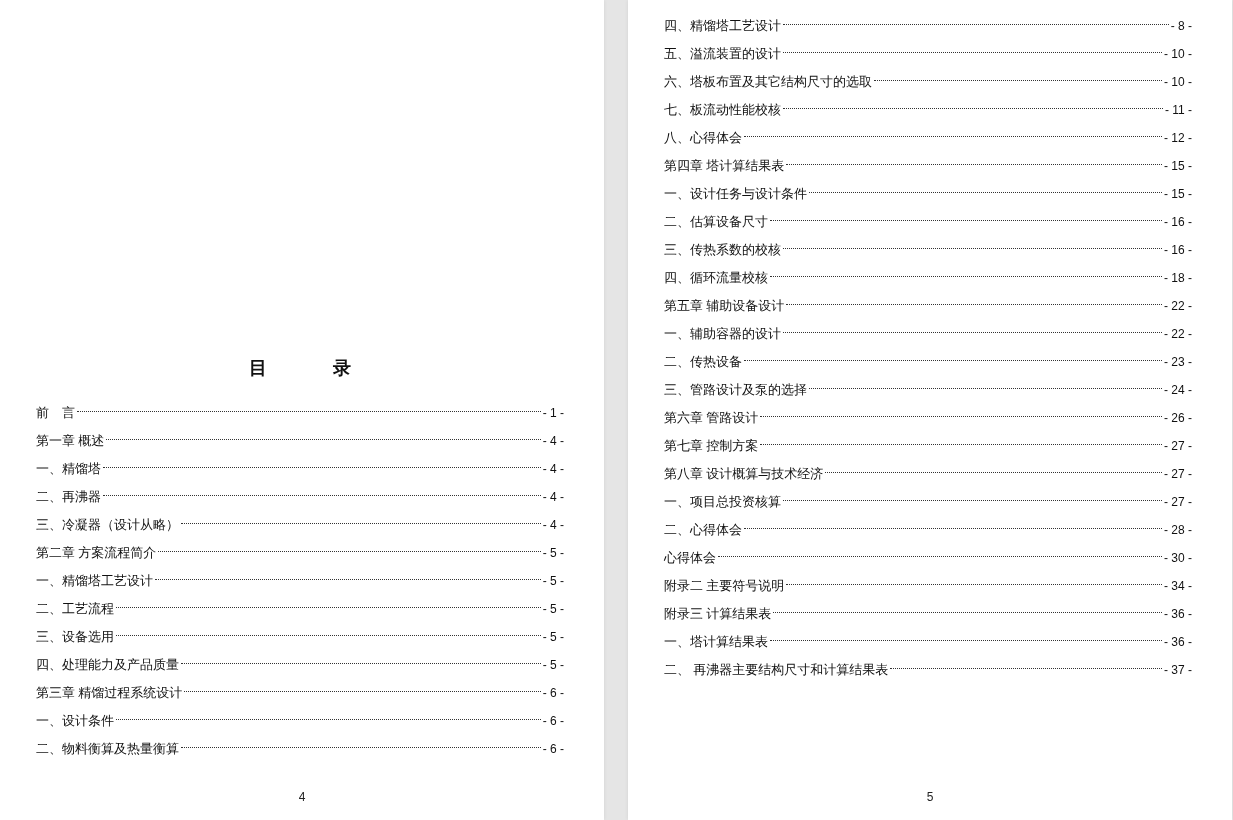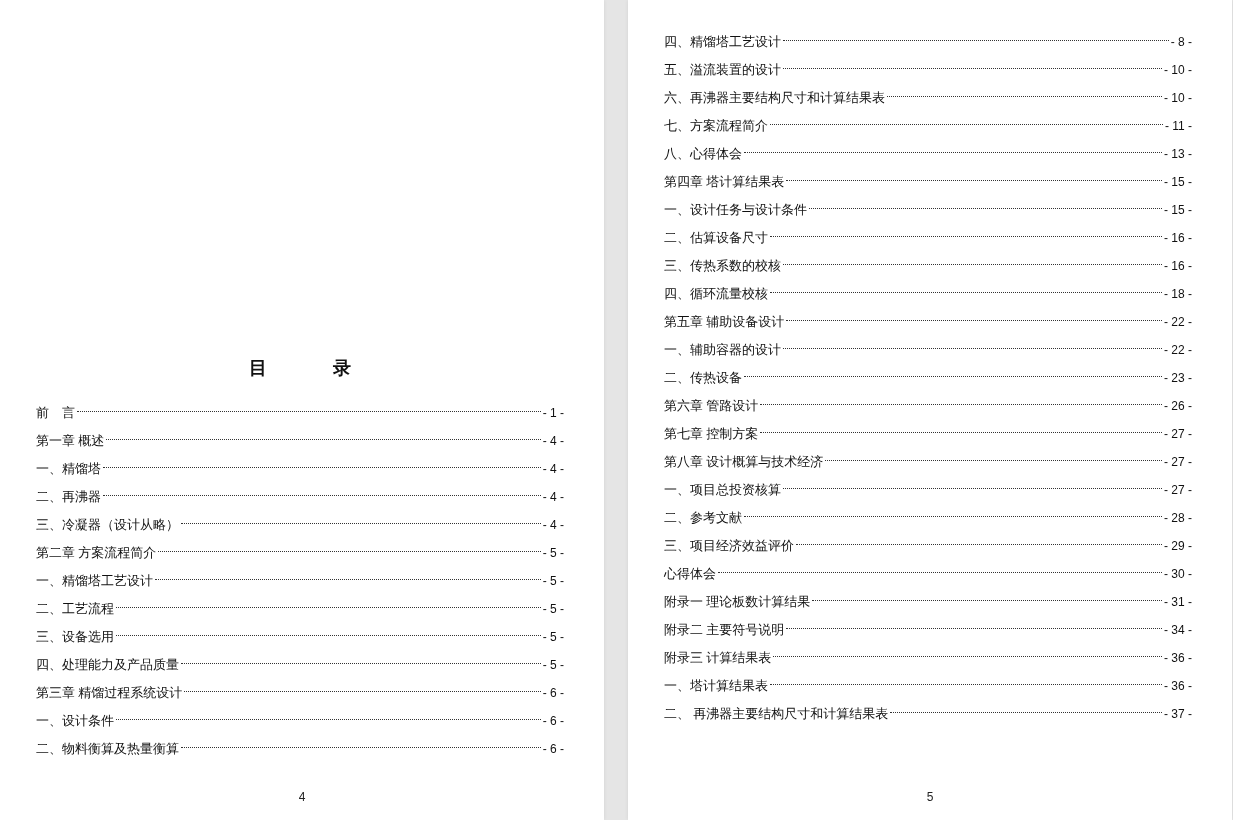--- a/index.html
+++ b/index.html
@@ -9,21 +9,21 @@
     .page.left { margin-left: 0; }
     .page-inner { position: absolute; left: 36px; right: 40px; top: 0; bottom: 0; }
     .toc-title { font-family: Liberation Sans, sans-serif; font-size: 18px; font-weight: 700; text-align: center; margin-top: 356px; margin-bottom: 24px; letter-spacing: 24px; padding-left: 24px; }
     .toc-list { font-size: 13px; line-height: 1; margin-top: 13px; }
     .toc-row { display: flex; align-items: baseline; white-space: nowrap; margin: 13px 0; }
     .toc-label { flex: 0 0 auto; }
     .toc-dots { flex: 1 1 auto; overflow: hidden; position: relative; height: 1em; margin: 0 2px; }
     .toc-dots::after { content: ""; position: absolute; left: 0; right: 0; top: 50%; border-bottom: 1px dotted #333; }
     .toc-page { flex: 0 0 auto; font-family: Arial, sans-serif; font-size: 12px; }
     .page-number { position: absolute; bottom: 16px; left: 0; right: 0; text-align: center; font-size: 12px; font-family: Arial, sans-serif; color:#222; }
-    .right .page-inner { top: 20px; }
+    .right .page-inner { top: 4px; }
     .right .toc-list { margin-top: 0; }
   </style>
 </head>
 <body>
 
 <div class="spread">
 
   <div class="page left">
     <div class="page-inner">
       <div class="toc-title">目　录</div>
@@ -105,33 +105,33 @@
             <span class="toc-label">四、精馏塔工艺设计</span>
             <span class="toc-dots"></span>
             <span class="toc-page">- 8 -</span>
           </div>
           <div class="toc-row">
             <span class="toc-label">五、溢流装置的设计</span>
             <span class="toc-dots"></span>
             <span class="toc-page">- 10 -</span>
           </div>
           <div class="toc-row">
-            <span class="toc-label">六、再沸器主要结构尺寸和计算结果表</span>
+            <span class="toc-label">六、塔板布置及其它结构尺寸的选取</span>
             <span class="toc-dots"></span>
             <span class="toc-page">- 10 -</span>
           </div>
           <div class="toc-row">
-            <span class="toc-label">七、方案流程简介</span>
+            <span class="toc-label">七、板流动性能校核</span>
             <span class="toc-dots"></span>
             <span class="toc-page">- 11 -</span>
           </div>
           <div class="toc-row">
             <span class="toc-label">八、心得体会</span>
             <span class="toc-dots"></span>
-            <span class="toc-page">- 13 -</span>
+            <span class="toc-page">- 12 -</span>
           </div>
           <div class="toc-row">
             <span class="toc-label">第四章 塔计算结果表</span>
             <span class="toc-dots"></span>
             <span class="toc-page">- 15 -</span>
           </div>
           <div class="toc-row">
             <span class="toc-label">一、设计任务与设计条件</span>
             <span class="toc-dots"></span>
             <span class="toc-page">- 15 -</span>
@@ -160,58 +160,53 @@
             <span class="toc-label">一、辅助容器的设计</span>
             <span class="toc-dots"></span>
             <span class="toc-page">- 22 -</span>
           </div>
           <div class="toc-row">
             <span class="toc-label">二、传热设备</span>
             <span class="toc-dots"></span>
             <span class="toc-page">- 23 -</span>
           </div>
           <div class="toc-row">
+            <span class="toc-label">三、管路设计及泵的选择</span>
+            <span class="toc-dots"></span>
+            <span class="toc-page">- 24 -</span>
+          </div>
+          <div class="toc-row">
             <span class="toc-label">第六章 管路设计</span>
             <span class="toc-dots"></span>
             <span class="toc-page">- 26 -</span>
           </div>
           <div class="toc-row">
             <span class="toc-label">第七章 控制方案</span>
             <span class="toc-dots"></span>
             <span class="toc-page">- 27 -</span>
           </div>
           <div class="toc-row">
             <span class="toc-label">第八章 设计概算与技术经济</span>
             <span class="toc-dots"></span>
             <span class="toc-page">- 27 -</span>
           </div>
           <div class="toc-row">
             <span class="toc-label">一、项目总投资核算</span>
             <span class="toc-dots"></span>
             <span class="toc-page">- 27 -</span>
           </div>
           <div class="toc-row">
-            <span class="toc-label">二、参考文献</span>
+            <span class="toc-label">二、心得体会</span>
             <span class="toc-dots"></span>
             <span class="toc-page">- 28 -</span>
           </div>
           <div class="toc-row">
-            <span class="toc-label">三、项目经济效益评价</span>
-            <span class="toc-dots"></span>
-            <span class="toc-page">- 29 -</span>
-          </div>
-          <div class="toc-row">
             <span class="toc-label">心得体会</span>
             <span class="toc-dots"></span>
             <span class="toc-page">- 30 -</span>
-          </div>
-          <div class="toc-row">
-            <span class="toc-label">附录一 理论板数计算结果</span>
-            <span class="toc-dots"></span>
-            <span class="toc-page">- 31 -</span>
           </div>
           <div class="toc-row">
             <span class="toc-label">附录二 主要符号说明</span>
             <span class="toc-dots"></span>
             <span class="toc-page">- 34 -</span>
           </div>
           <div class="toc-row">
             <span class="toc-label">附录三 计算结果表</span>
             <span class="toc-dots"></span>
             <span class="toc-page">- 36 -</span>

